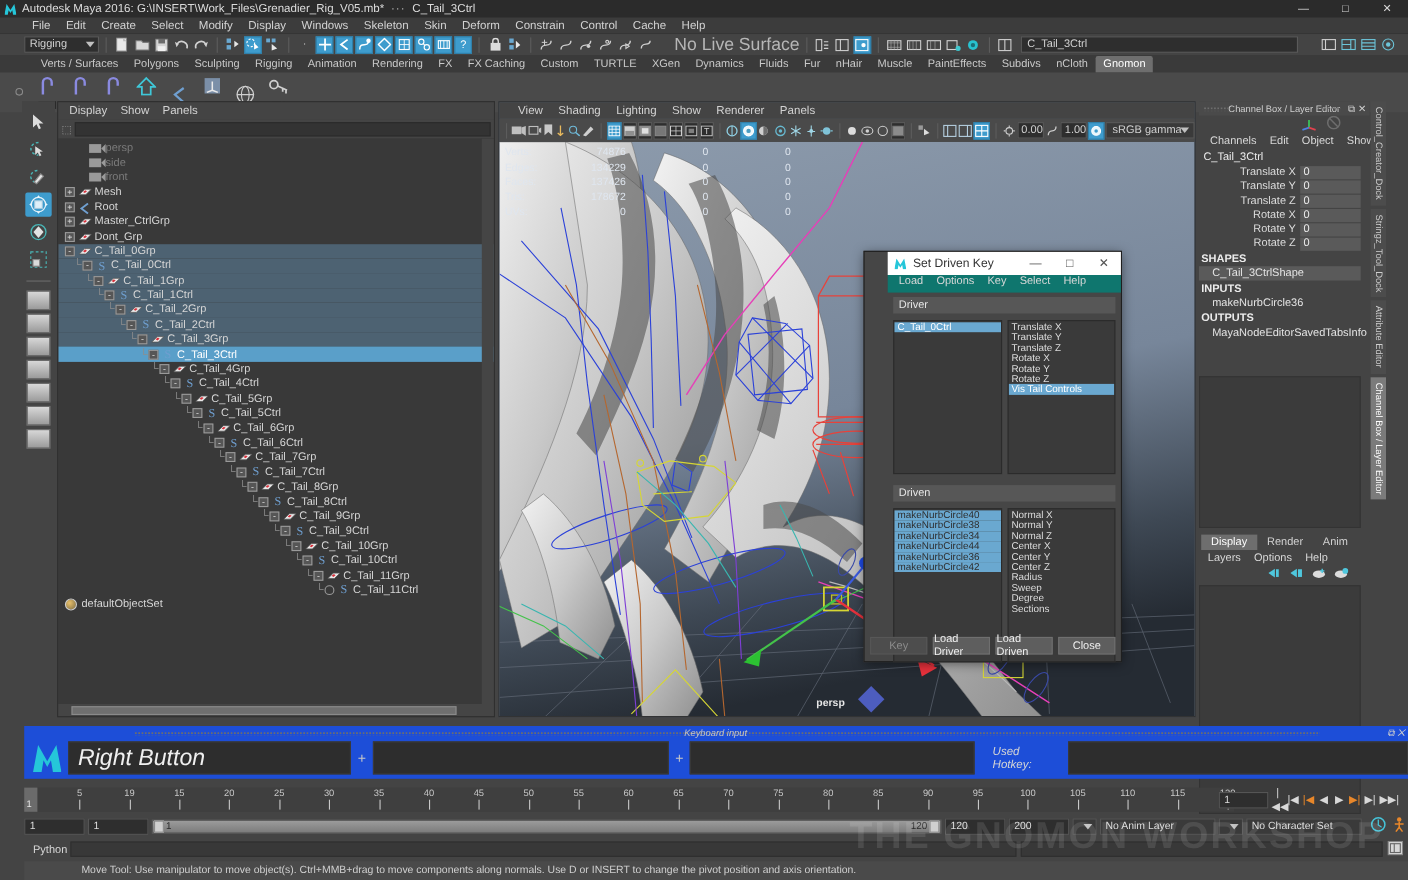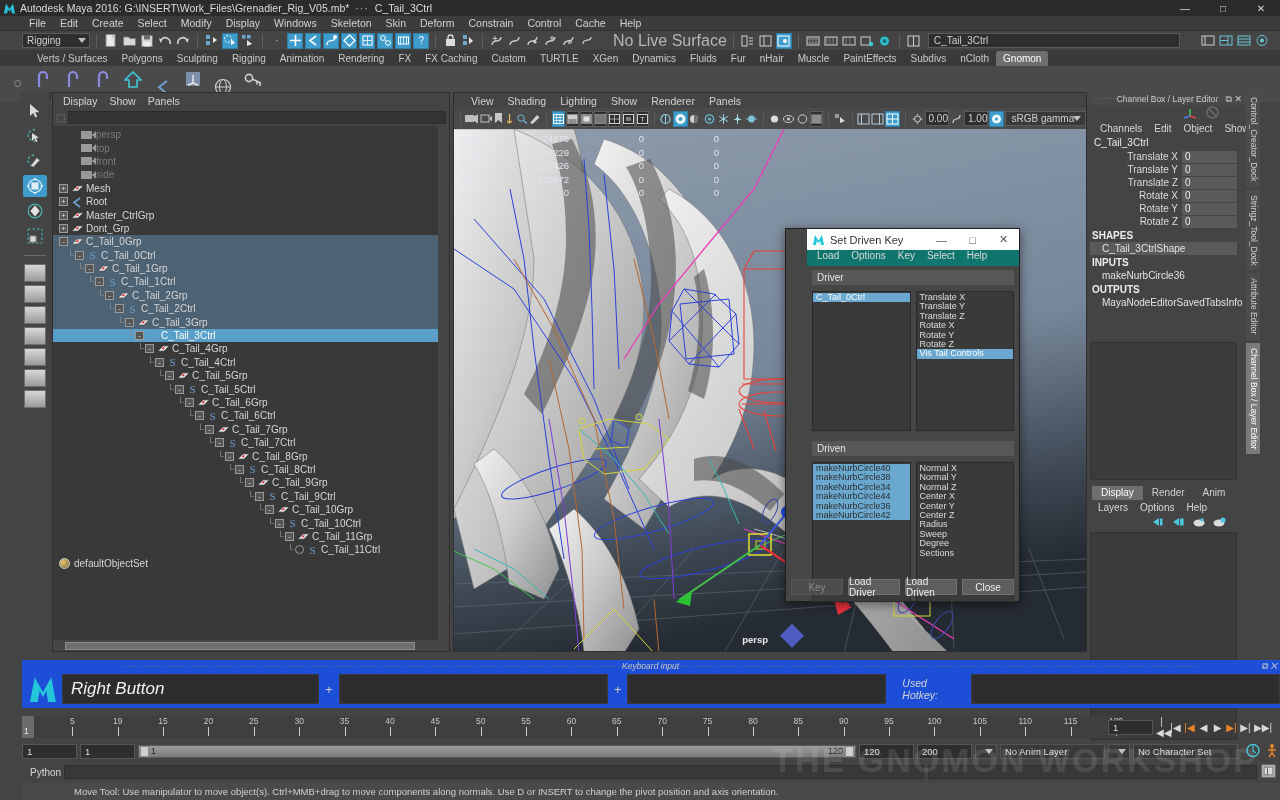--- a/index.html
+++ b/index.html
@@ -172,21 +172,21 @@
   .kbpanel { position:absolute; left:22px; top:660px; width:1258px; height:48px; background:#1d4ed8;font-style:italic; }
   .kb-head { height:12px; display:flex; align-items:center; position:relative; }
   .kb-head .dots { position:absolute; left:100px; right:80px; top:5px; height:4px;
       background-image:radial-gradient(#6d6d6d 40%, transparent 41%); background-size:3px 3px; }
   .kb-head .lbl { position:absolute; left:600px; font-size:8.5px; color:#c4c4c4; }
   .kb-head .btns { position:absolute; right:3px; top:1px; font-size:9px; color:#cfcfcf; }
   .kb-body { display:flex; align-items:center; height:34px; padding-left:8px; gap:6px;}
   .kb-logo { width:26px; height:26px; background:#25c6d9;
      clip-path: polygon(0 100%, 18% 5%, 50% 62%, 82% 5%, 100% 100%, 70% 100%, 63% 58%, 50% 82%, 37% 58%, 30% 100%);}
   .kb-field { height:30px; background:#2d2d2d; border:1px solid #3a3a3a; color:#f0f0f0;
-              display:flex; align-items:center; padding-left:8px; font-size:17px; }
+              display:flex; align-items:center; padding-left:8px; font-size:21px; }
   .kb-plus { font-size:13px; color:#c7c7c7; }
   .kb-used { font-size:10.5px; color:#d4d4d4; margin-left:10px;}
 
   
   .timeline { position:absolute; left:22px; top:716px; width:1100px; height:22px; background:#3f3f3f; }
   .tl-ticks { position:relative; width:100%; height:22px; }
   .tl-tick { position:absolute; top:11px; width:1px; height:9px; background:#c9c9c9; }
   .tl-lab { position:absolute; top:0px; font-size:8.5px; color:#c7c7c7; transform:translateX(-50%); }
   .tl-cur { position:absolute; left:0px; top:0; width:12px; height:22px; background:#6b6b6b; }
   .tl-cur span { position:absolute; left:2px; top:10px; font-size:8.5px; color:#e8e8e8;}
@@ -627,31 +627,26 @@
       </div>
       <div class="olist" id="outliner-list">
         <div class="orow ghost">
             <span class="tline" style="display: inline-block; width: 28px;"></span>
             <span class="camicon"></span>
             <span>persp</span>
           </div>
           <div class="orow ghost">
             <span class="tline" style="display: inline-block; width: 28px;"></span>
             <span class="camicon"></span>
-            <span>top</span>
+            <span>side</span>
           </div>
           <div class="orow ghost">
             <span class="tline" style="display: inline-block; width: 28px;"></span>
             <span class="camicon"></span>
             <span>front</span>
-          </div>
-          <div class="orow ghost">
-            <span class="tline" style="display: inline-block; width: 28px;"></span>
-            <span class="camicon"></span>
-            <span>side</span>
           </div>
           <div class="orow">
             <span class="tline" style="display: inline-block; width: 6px;"></span>
             <span class="exp">+</span>
             <span class="grpicon">
               <svg width="13" height="10">
                 <path d="M1 7 L6 2 L12 2 L7 7 Z" fill="#e9e9e9" stroke="#555" stroke-width=".7"></path>
                 <path d="M4.5 4.5 l2 -1.6 l1.6 1 l-2 1.6z" fill="#d8313c"></path>
               </svg>
             </span>

